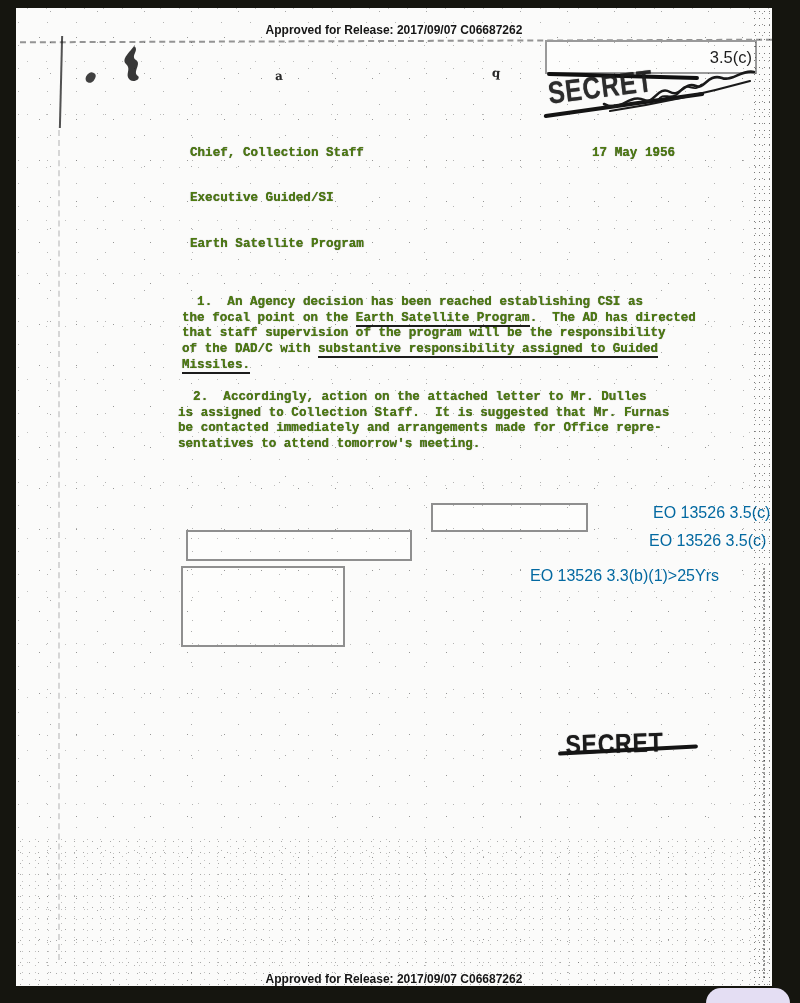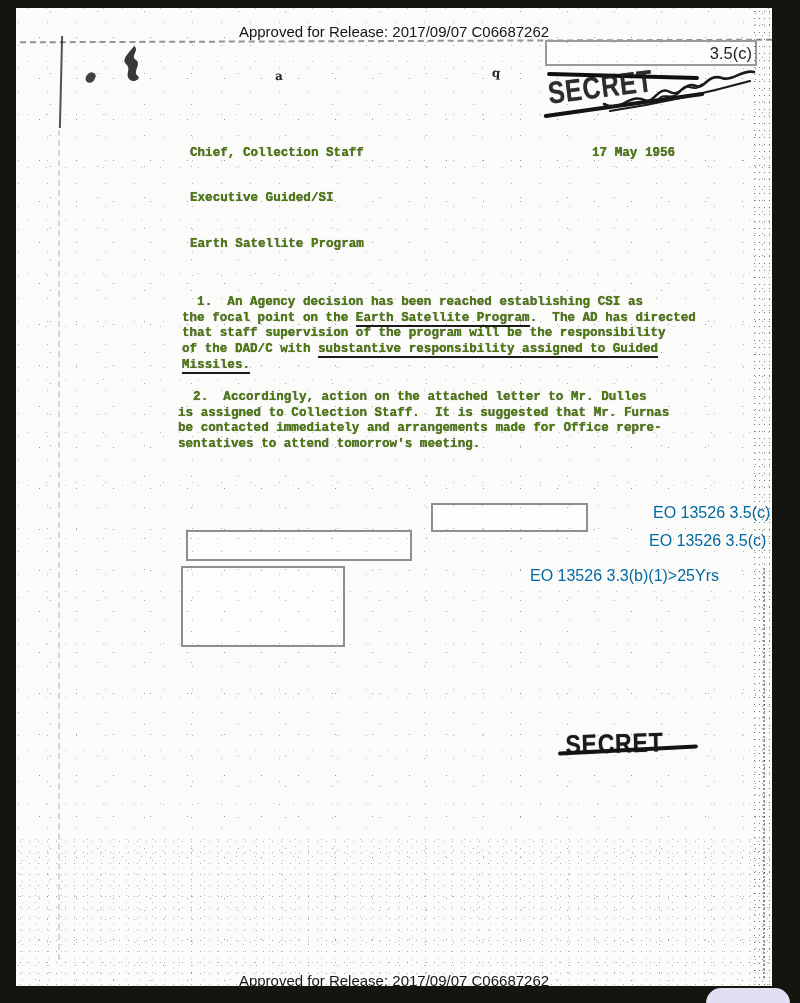--- a/index.html
+++ b/index.html
@@ -30,26 +30,26 @@
   
   .edge-top{position:absolute;left:4px;right:0;top:32px;border-top:2px dashed rgba(45,45,45,.5);
             transform:rotate(-.2deg);}
   .edge-left-dark{position:absolute;left:44px;top:28px;height:92px;border-left:2px solid rgba(25,25,25,.75);
             transform:rotate(1.4deg);}
   .edge-left-faint{position:absolute;left:42px;top:122px;height:830px;
             border-left:2px dashed rgba(50,50,50,.18);}
   .edge-right-dots{position:absolute;left:747px;top:560px;height:410px;
             border-left:2px dotted rgba(40,40,40,.45);}
 
-  .banner{position:absolute;left:0;width:100%;text-align:center;font-size:15px;color:#151515;}
+  .banner{position:absolute;left:0;width:100%;text-align:center;font-size:12px;color:#151515;font-weight:bold;}
   .banner.top{top:15px;}
   .banner.bottom{top:964px;}
 
   .rbox{position:absolute;background:#fdfdfc;border:2px solid #8f8f8f;box-sizing:border-box;}
-  .rbox.cls{left:529px;top:32px;width:212px;height:26px;display:flex;align-items:center;
+  .rbox.cls{left:529px;top:32px;width:212px;height:34px;display:flex;align-items:center;
             justify-content:flex-end;padding-right:3px;border-color:#9a9a9a;}
   .marking{font-size:16.5px;color:#1e1e1e;}
   .smear{position:absolute;left:531px;top:66px;width:152px;height:4px;background:#101010;
          transform:rotate(1.6deg);border-radius:2px;}
 
   .stamp{position:absolute;font-weight:700;color:#1b1b1b;letter-spacing:1px;
          text-shadow:0 0 1px rgba(20,20,20,.7);}
   .stamp.s-top{left:530px;top:68px;font-size:31px;transform:rotate(-7deg) scaleX(.8);
                transform-origin:left top;opacity:.92;}
   .stamp.s-bottom{left:549px;top:722px;font-size:27px;transform:rotate(-1.5deg) scaleX(.85);

